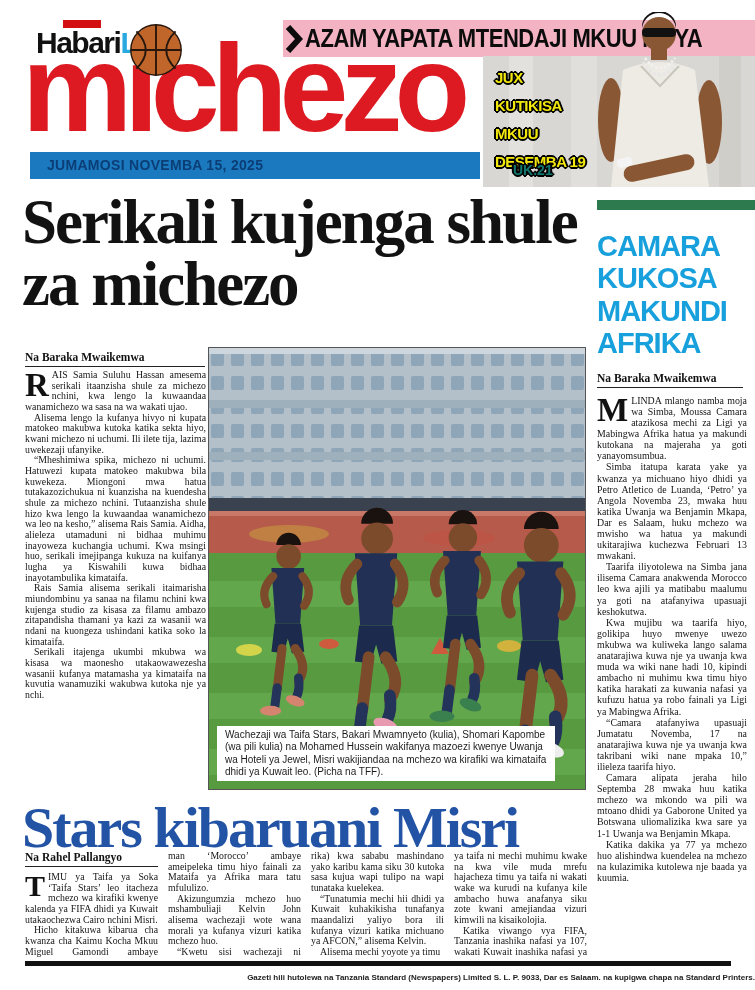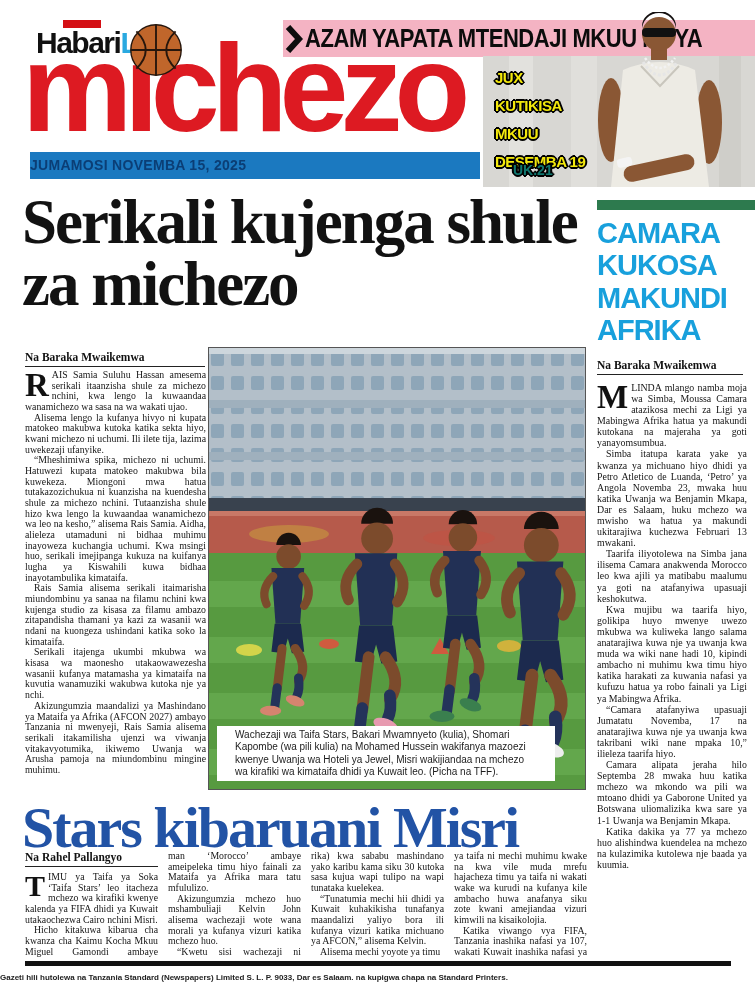--- a/index.html
+++ b/index.html
@@ -10,21 +10,21 @@
   
   .logo-tag { position:absolute; left:63px; top:20px; width:38px; height:8px; background:#d40f14; }
   .brand { position:absolute; left:36px; top:26px; font-family:"Liberation Sans",sans-serif;
            font-weight:bold; font-size:30px; letter-spacing:-1.5px; color:#111; z-index:3; }
   .brand-leo { color:#2aa9e0; }
   .basketball { position:absolute; left:128px; top:22px; width:56px; height:56px; z-index:4; }
   .michezo { position:absolute; left:22px; top:26px; width:475px; font-family:"Liberation Sans",sans-serif;
              font-weight:bold; font-size:124px; line-height:1; letter-spacing:-8px; color:#dd1a22; z-index:2; }
   .datebar { position:absolute; left:30px; top:152px; width:450px; height:27px; background:#1b79c0;
              color:#0b3e75; font-family:"Liberation Sans",sans-serif; font-weight:bold; font-size:14px;
-             line-height:27px; padding-left:0; letter-spacing:.3px; }
+             line-height:27px; padding-left:17px; letter-spacing:.3px; }
 
   
   .banner { position:absolute; left:283px; top:20px; width:472px; height:37px; background:#f4b3c3;
             display:flex; align-items:center; padding:0 8px 0 2px; z-index:1; }
   .banner-chevron { flex:none; width:18px; height:28px; margin-right:2px; }
   .banner-text { display:inline-block; transform:scaleX(.88); transform-origin:left center;
                  white-space:nowrap; font-family:"Liberation Sans",sans-serif; font-weight:bold;
                  font-size:25px; color:#0c0c0c; letter-spacing:-.5px; }
 
   
@@ -45,43 +45,43 @@
   .lead-col { position:absolute; left:25px; top:370px; width:181px; height:436px; overflow:hidden; }
   .bodytext p { font-size:9.8px; line-height:1.09; text-align:justify; text-indent:9px; color:#141414; }
   .bodytext p.first { text-indent:0; }
   .dropcap { float:left; font-weight:bold; font-size:33px; line-height:.82; padding:2px 3px 0 0; color:#111; }
 
   
   .photo { position:absolute; left:208px; top:347px; width:378px; height:443px; border:1px solid #555; }
   .photo svg { display:block; }
   .photo-caption { position:absolute; left:8px; bottom:8px; width:338px; background:#fff;
                    font-family:"Liberation Sans",sans-serif; font-size:10px; line-height:1.22;
-                   color:#1c1c1c; padding:3px 18px; }
+                   color:#1c1c1c; padding:3px 8px; }
 
   
   .rail { position:absolute; left:597px; top:200px; width:158px; height:758px; }
   .rail-bar { width:158px; height:10px; background:#2d7a4e; }
-  .rail-headline { margin-top:7px; font-family:"Liberation Sans",sans-serif; font-weight:bold;
+  .rail-headline { margin-top:20px; font-family:"Liberation Sans",sans-serif; font-weight:bold;
                    font-size:29px; line-height:1.12; letter-spacing:-1px; color:#18a0dc; }
   .rail-byline { margin-top:12px; width:146px; }
   .rail-body { margin-top:7px; width:150px; height:575px; overflow:hidden; }
   .rail-body p { font-size:9.9px; line-height:1.12; }
 
   
   .second-headline { position:absolute; left:22px; top:799px; width:578px; font-weight:bold;
                      font-size:58px; line-height:1; letter-spacing:-2px; color:#2253a5; }
   .second-cols { position:absolute; left:25px; top:851px; width:562px; height:107px; overflow:hidden;
                  display:flex; gap:10px; }
   .scol { flex:1 1 0; }
   .scol .byline { width:100%; margin-bottom:5px; }
   .scol .dropcap { font-size:30px; }
 
   
   .footer-rule { position:absolute; left:25px; top:961px; width:706px; height:5px; background:#111; }
-  .footer { position:absolute; left:0; top:973px; width:755px; text-align:left;
+  .footer { position:absolute; left:0; top:973px; width:755px; text-align:right;
             font-family:"Liberation Sans",sans-serif; font-weight:bold; font-size:8px; color:#222; }
 </style>
 </head>
 <body>
 
 <div class="page">
 
   <div class="logo-tag"></div>
   <div class="brand">
     <span>Habari</span><span class="brand-leo">LEO</span>
@@ -132,21 +132,20 @@
 
   <h1 class="lead-headline">Serikali kujenga shule za michezo</h1>
   <div class="byline lead-byline">Na Baraka Mwaikemwa</div>
 
   <div class="lead-col bodytext">
     <p class="first"><span class="dropcap">R</span><span>AIS Samia Suluhu Hassan amesema serikali itaanzisha shule za michezo nchini, kwa lengo la kuwaandaa wanamichezo wa sasa na wa wakati ujao.</span></p>
     <p>Alisema lengo la kufanya hivyo ni kupata matokeo makubwa kutoka katika sekta hiyo, kwani michezo ni uchumi. Ili ilete tija, lazima uwekezaji ufanyike.</p>
     <p>“Mheshimiwa spika, michezo ni uchumi. Hatuwezi kupata matokeo makubwa bila kuwekeza. Miongoni mwa hatua tutakazozichukua ni kuanzisha na kuendesha shule za michezo nchini. Tutaanzisha shule hizo kwa lengo la kuwaandaa wanamichezo wa leo na kesho,” alisema Rais Samia. Aidha, alieleza utamaduni ni bidhaa muhimu inayoweza kuchangia uchumi. Kwa msingi huo, serikali imejipanga kukuza na kuifanya lugha ya Kiswahili kuwa bidhaa inayotambulika kimataifa.</p>
     <p>Rais Samia alisema serikali itaimarisha miundombinu ya sanaa na filamu nchini kwa kujenga studio za kisasa za filamu ambazo zitapandisha thamani ya kazi za wasanii wa ndani na kuongeza ushindani katika soko la kimataifa.</p>
     <p>Serikali itajenga ukumbi mkubwa wa kisasa wa maonesho utakaowawezesha wasanii kufanya matamasha ya kimataifa na kuvutia wanamuziki wakubwa kutoka nje ya nchi.</p>
-    <p>Akizungumzia maandalizi ya Mashindano ya Mataifa ya Afrika (AFCON 2027) ambayo Tanzania ni mwenyeji, Rais Samia alisema serikali itakamilisha ujenzi wa viwanja vitakavyotumika, ikiwemo Uwanja wa Arusha pamoja na miundombinu mingine muhimu.</p>
 
   </div>
 
   <figure class="photo">
     <svg width="376" height="441" viewBox="0 0 376 441">
       <defs>
         <pattern id="seats" width="20" height="24" patternUnits="userSpaceOnUse">
           <rect width="20" height="24" fill="#b3bfc9"></rect>
           <rect x="2" y="4" width="13" height="14" rx="2" fill="#8ea6b8"></rect>
         </pattern>

